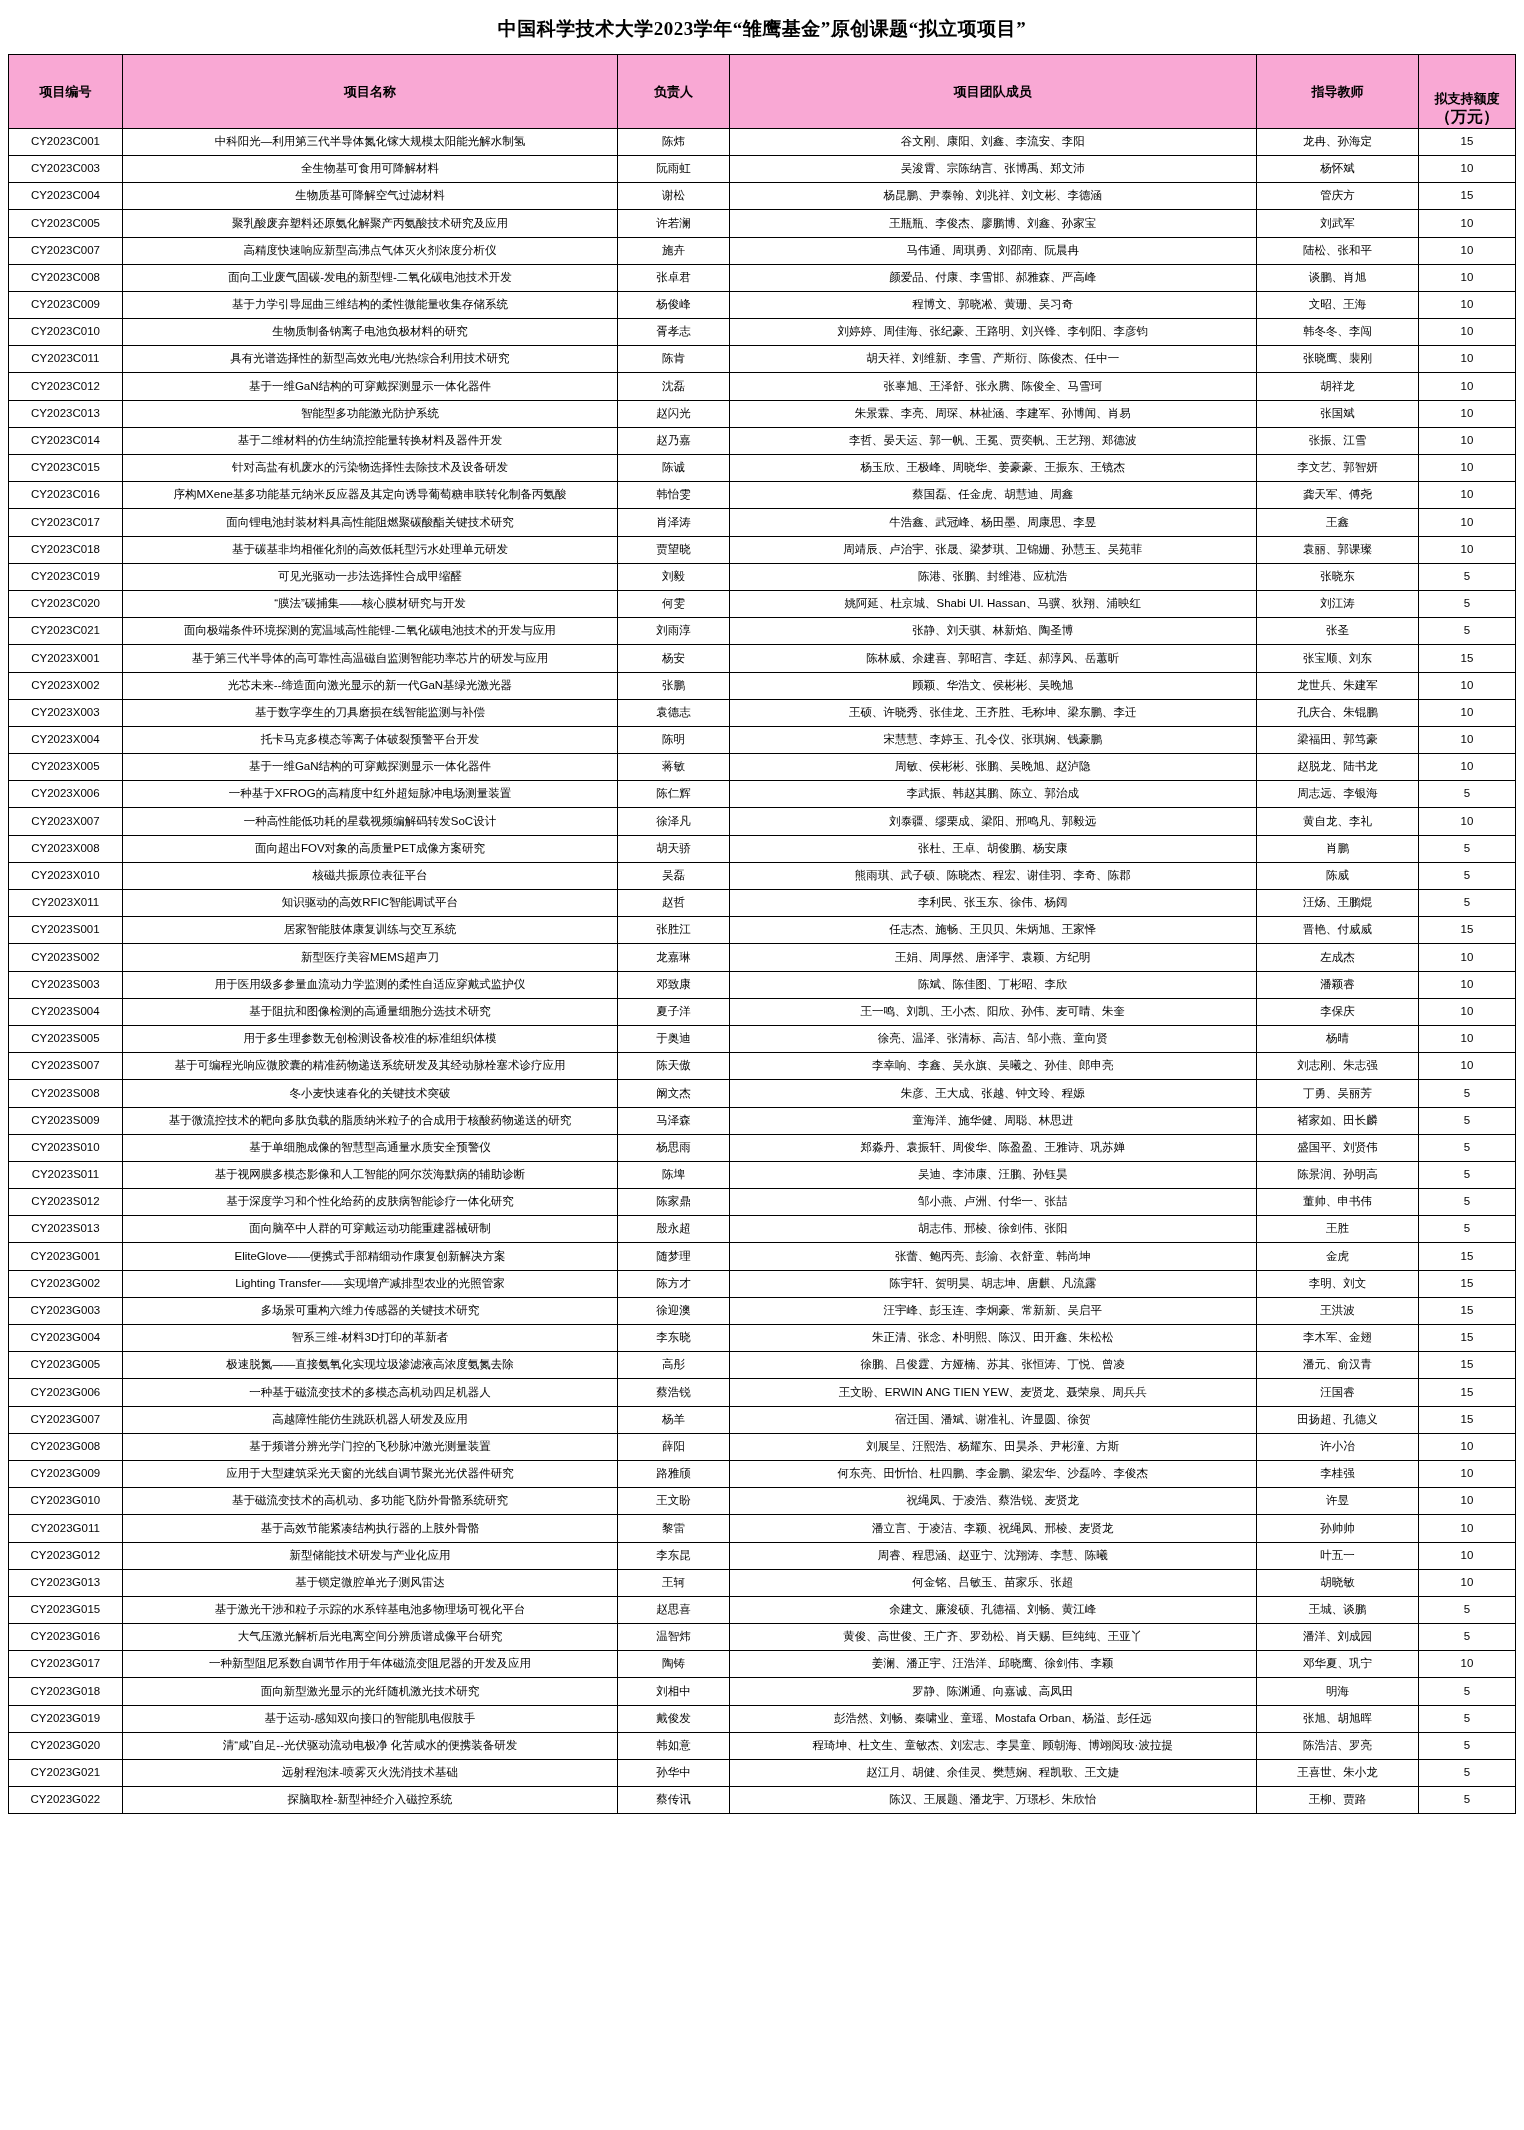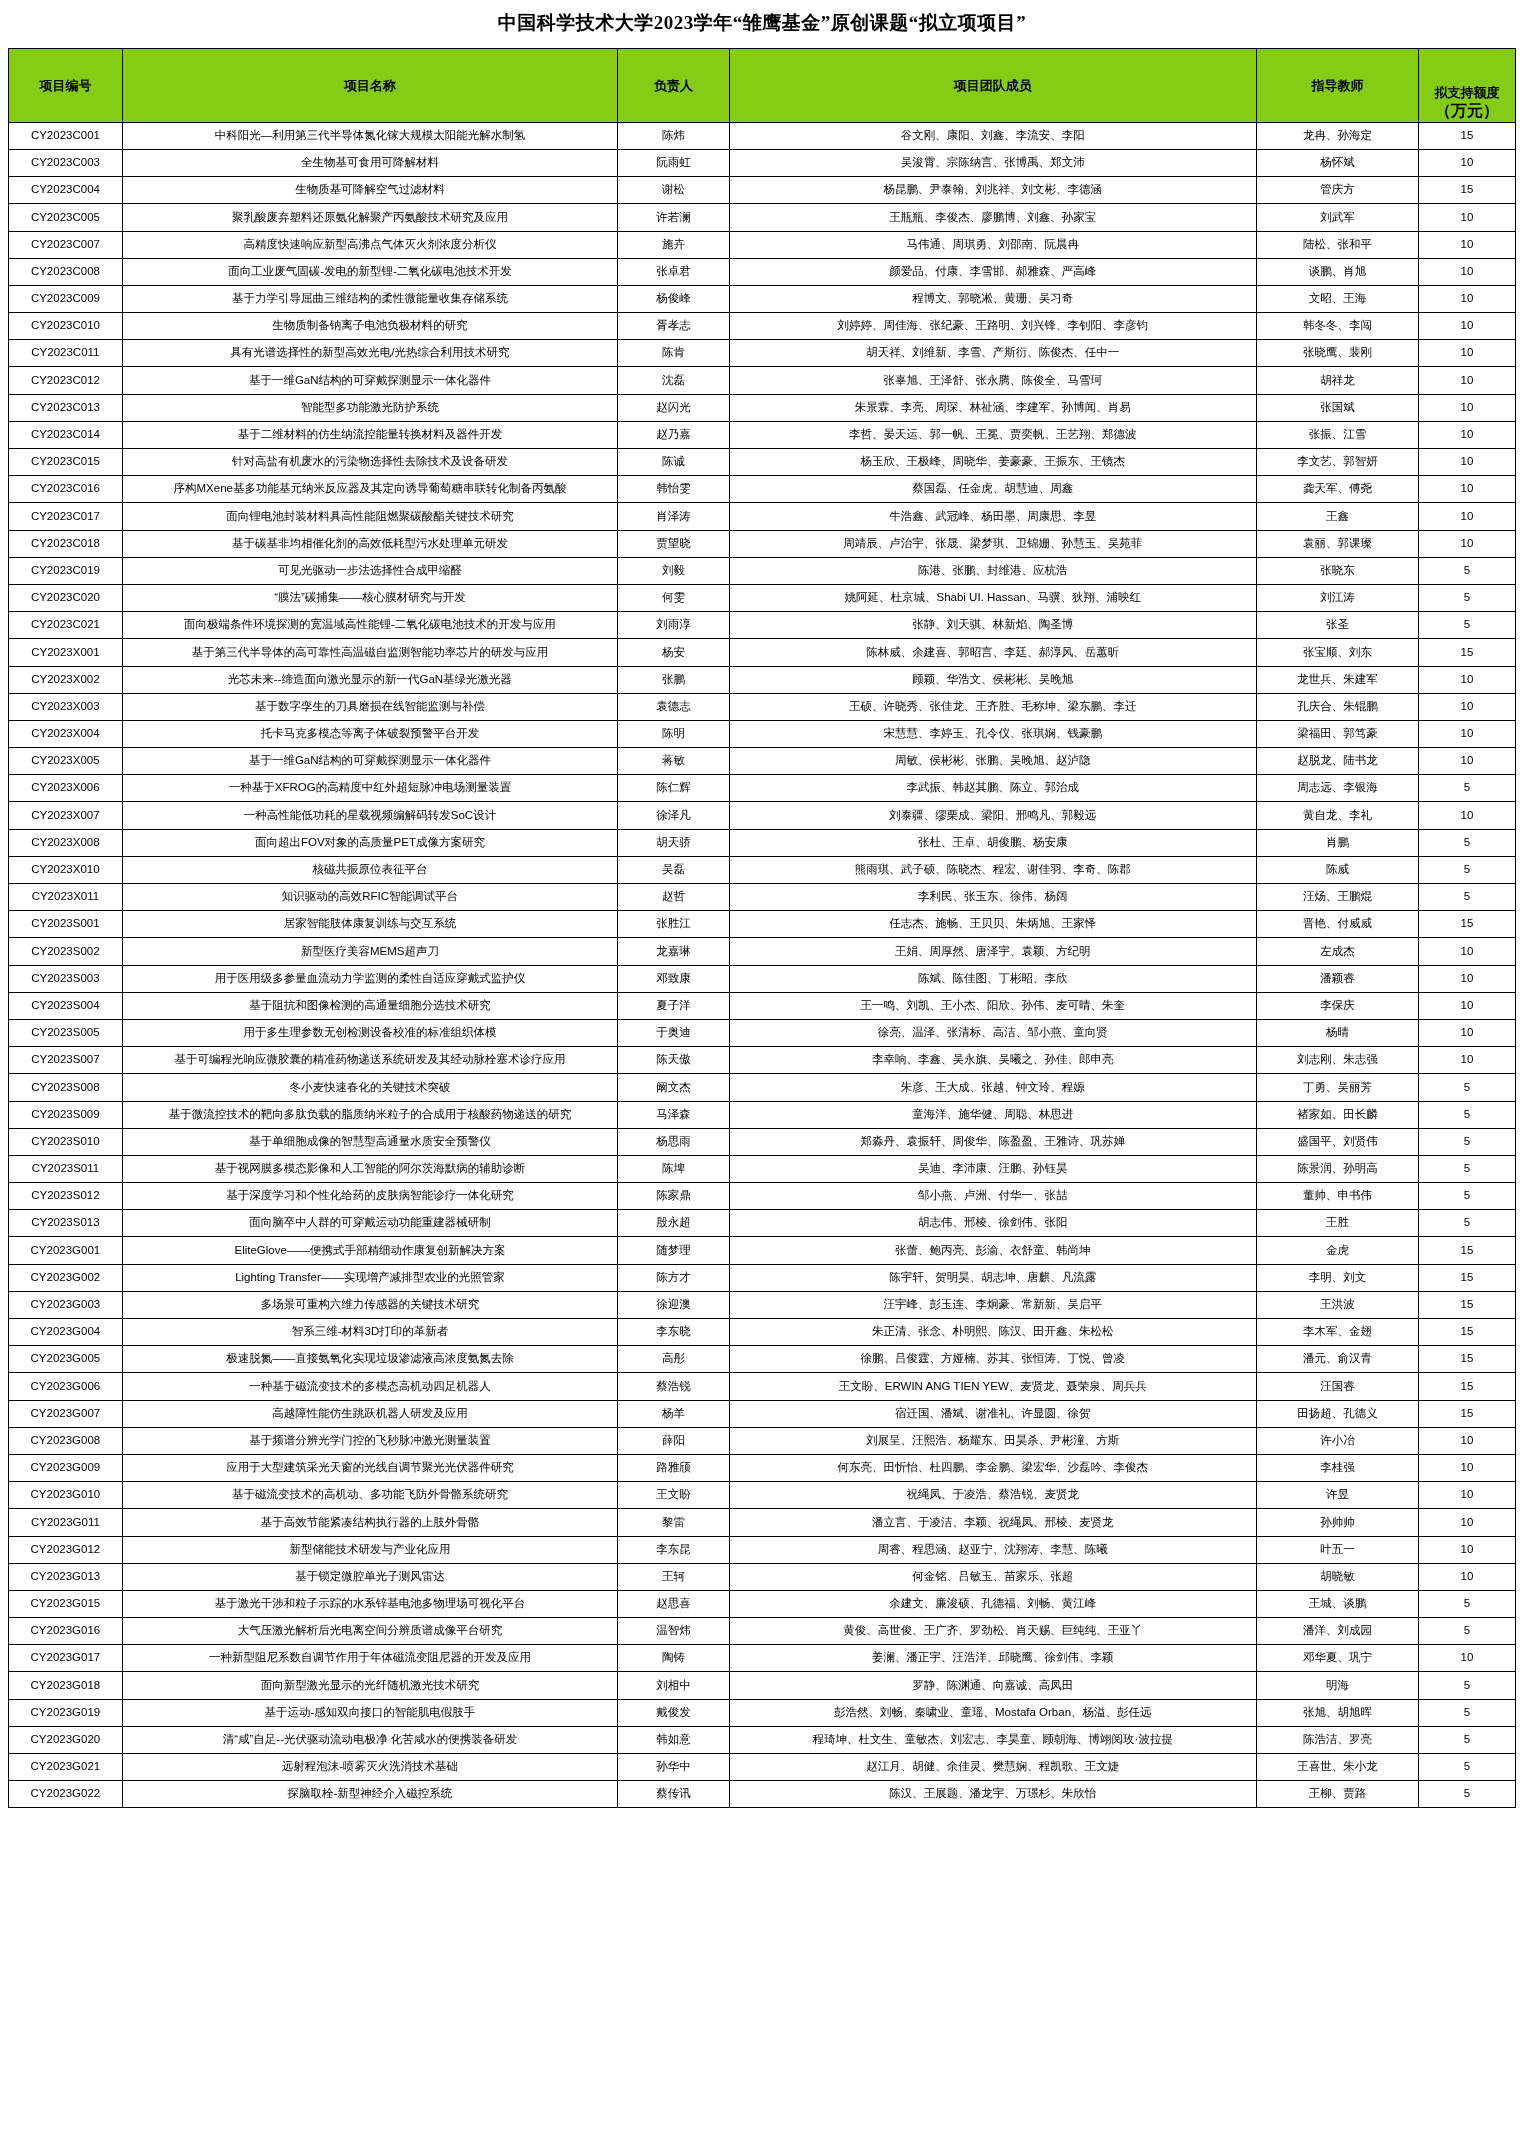--- a/index.html
+++ b/index.html
@@ -8,21 +8,21 @@
     background: #ffffff;
   }
   body {
     width: 1524px;
     font-family: "Liberation Sans", sans-serif;
     color: #000000;
   }
   .page {
     width: 1524px;
     box-sizing: border-box;
-    padding: 4px 8px 4px 8px;
+    padding: 10px 8px 4px 8px;
   }
   .doc-title {
     text-align: center;
     font-size: 19px;
     font-weight: bold;
     letter-spacing: 0.5px;
     margin: 6px 0 12px 0;
     font-family: "Liberation Serif", serif;
   }
   table.grant-table {
@@ -39,21 +39,21 @@
     vertical-align: middle;
     padding: 2px 2px;
     line-height: 1.2;
     overflow: hidden;
     white-space: nowrap;
   }
   table.grant-table thead th {
     font-weight: bold;
     font-size: 13px;
     height: 34px;
-    background: #84cc16;
+    background: #f9a8d4;
   }
   table.grant-table tbody td {
     height: 22.2px;
   }
   col.c-id    { width: 108px; }
   col.c-name  { width: 470px; }
   col.c-lead  { width: 106px; }
   col.c-team  { width: 500px; }
   col.c-tutor { width: 154px; }
   col.c-amt   { width: 92px; }

